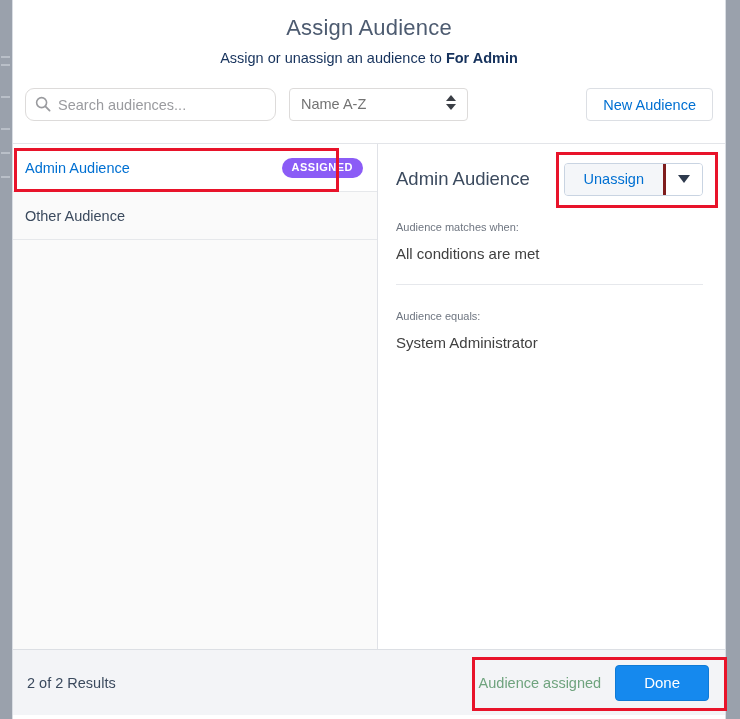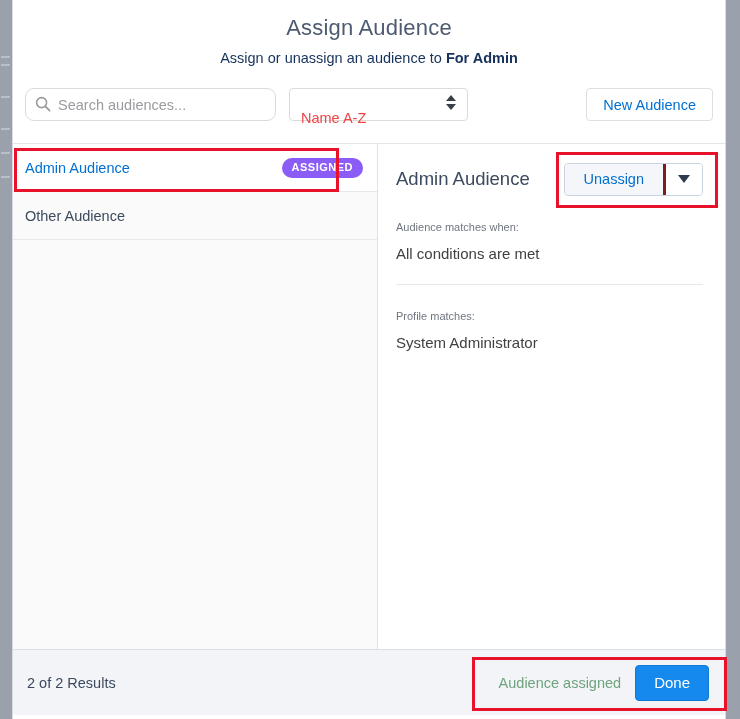--- a/index.html
+++ b/index.html
@@ -86,23 +86,23 @@
     position: relative;
     margin-left: 13px;
     width: 179px;
     height: 33px;
     border: 1px solid #dddbda;
     border-radius: 4px;
     background: #fff;
     flex: none;
   }
   .sort-select .value {
-    position: absolute; left: 11px; top: 21px;
-    font-size: 14.5px;
-    color: #ef4444;
+    position: absolute; left: 11px; top: 7px;
+    font-size: 14.5px;
+    color: #737373;
   }
   .spinner-arrows {
     position: absolute; right: 10px; top: 6px;
     width: 11px; height: 21px;
   }
   .spinner-arrows i {
     display: block;
     width: 0; height: 0;
     border-left: 5px solid transparent;
     border-right: 5px solid transparent;
@@ -259,21 +259,21 @@
     color: #6fa37e;
     margin-right: 14px;
     white-space: nowrap;
   }
   #done-btn {
     background: #1589ee;
     color: #fff;
     border: 1px solid #0f7ad6;
     border-radius: 4px;
     height: 36px;
-    padding: 0 18px;
+    padding: 0 28px;
     font-size: 15px;
     font-family: "Liberation Sans", sans-serif;
     cursor: pointer;
   }
 
   
   .annotation {
     position: absolute;
     border: 3px solid #e8132a;
     pointer-events: none;
@@ -346,21 +346,21 @@
       </div>
 
       <div class="field-block">
         <div class="field-label">Audience matches when:</div>
         <div class="field-value">All conditions are met</div>
       </div>
 
       <div class="field-divider"></div>
 
       <div class="field-block">
-        <div class="field-label">Profile matches:</div>
+        <div class="field-label">Audience equals:</div>
         <div class="field-value">System Administrator</div>
       </div>
     </div>
   </div>
 
   <div id="modal-footer">
     <span id="results-count">2 of 2 Results</span>
     <div id="footer-right">
       <span id="assigned-status">Audience assigned</span>
       <button id="done-btn">Done</button>

